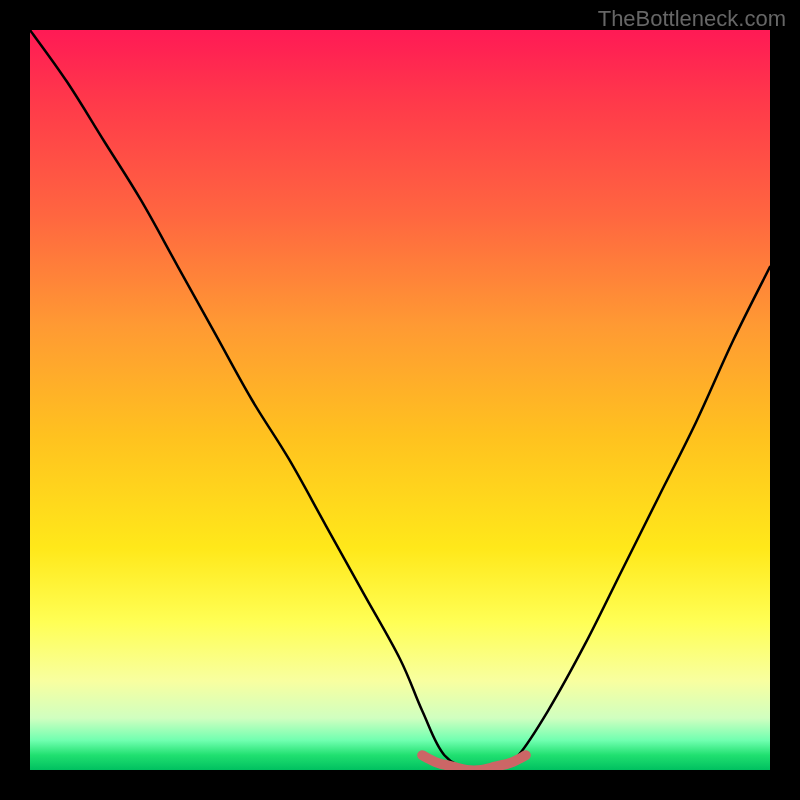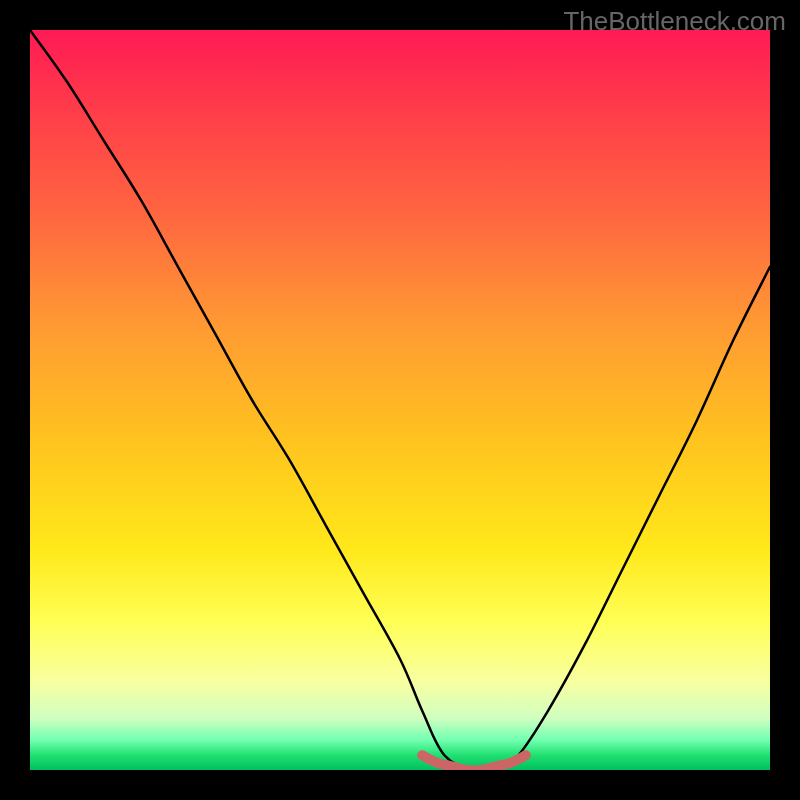--- a/index.html
+++ b/index.html
@@ -9,21 +9,21 @@
     height: 800px;
     background: #000;
     position: relative;
     font-family: Arial, sans-serif;
   }
   .watermark {
     position: absolute;
     top: 6px;
     right: 14px;
     color: #666;
-    font-size: 26px;
+    font-size: 22px;
     font-weight: 500;
     z-index: 10;
   }
   .plot-area {
     position: absolute;
     left: 30px;
     top: 30px;
     width: 740px;
     height: 740px;
     overflow: hidden;

